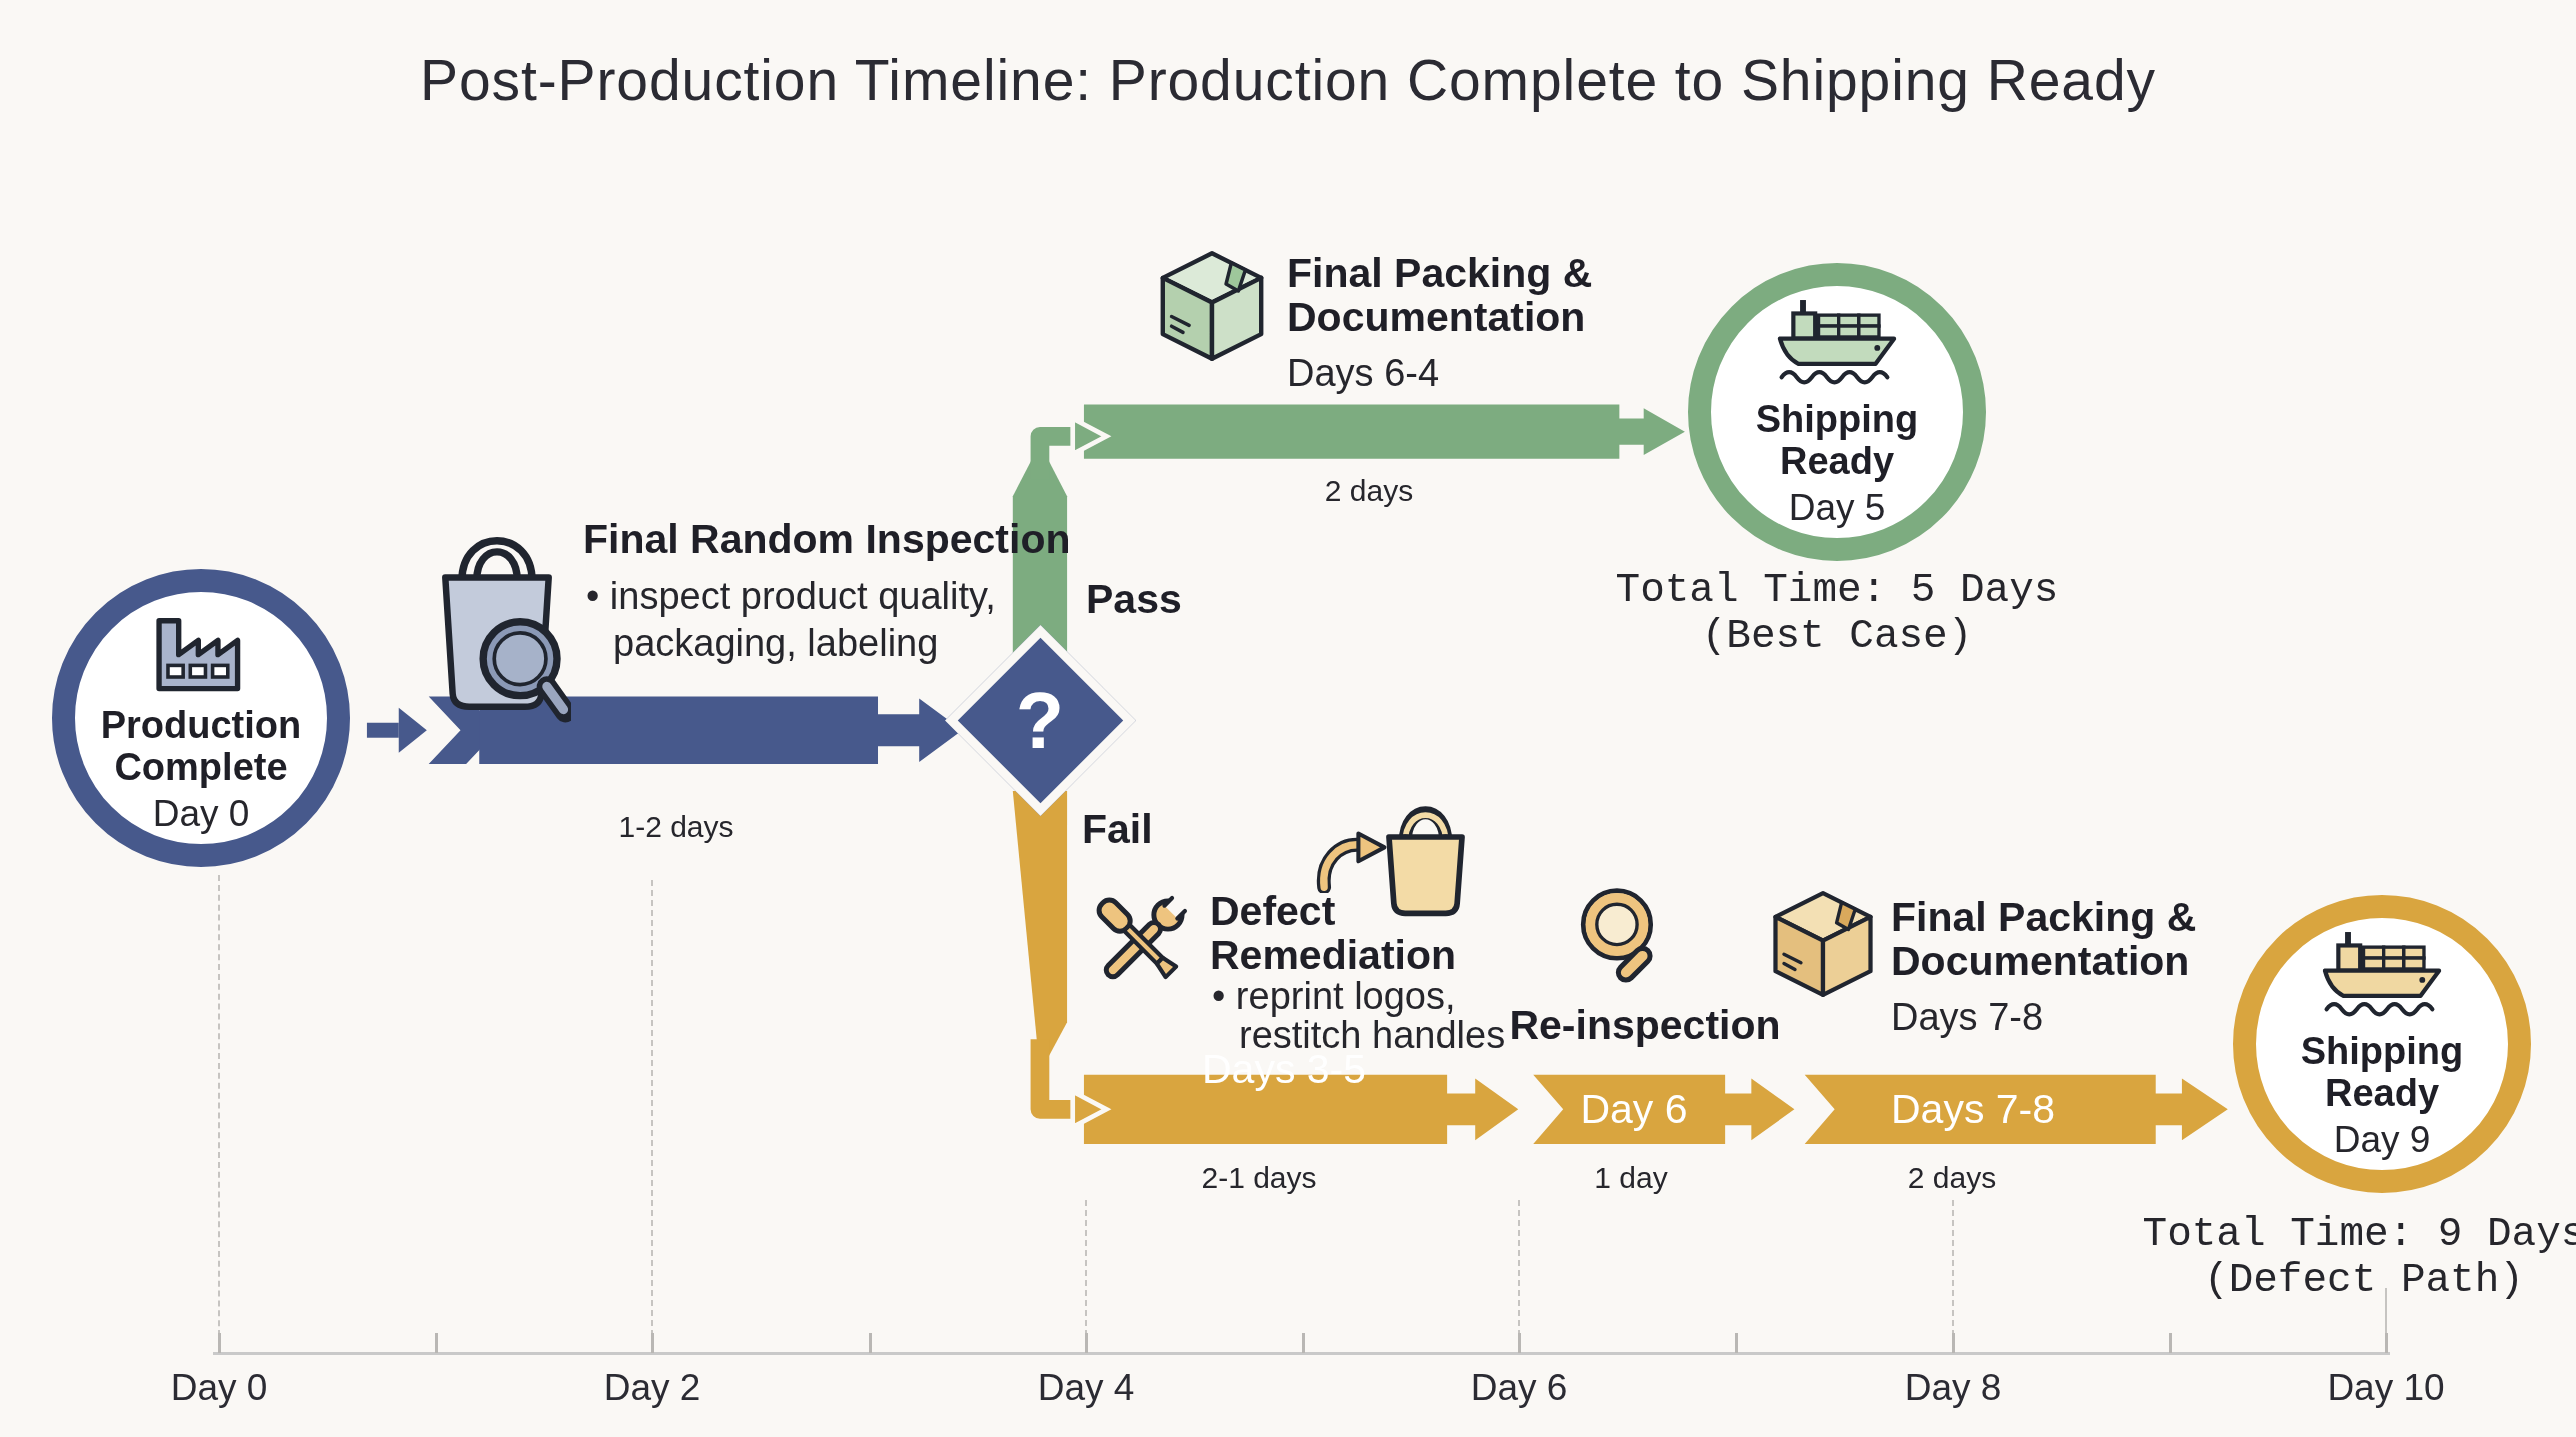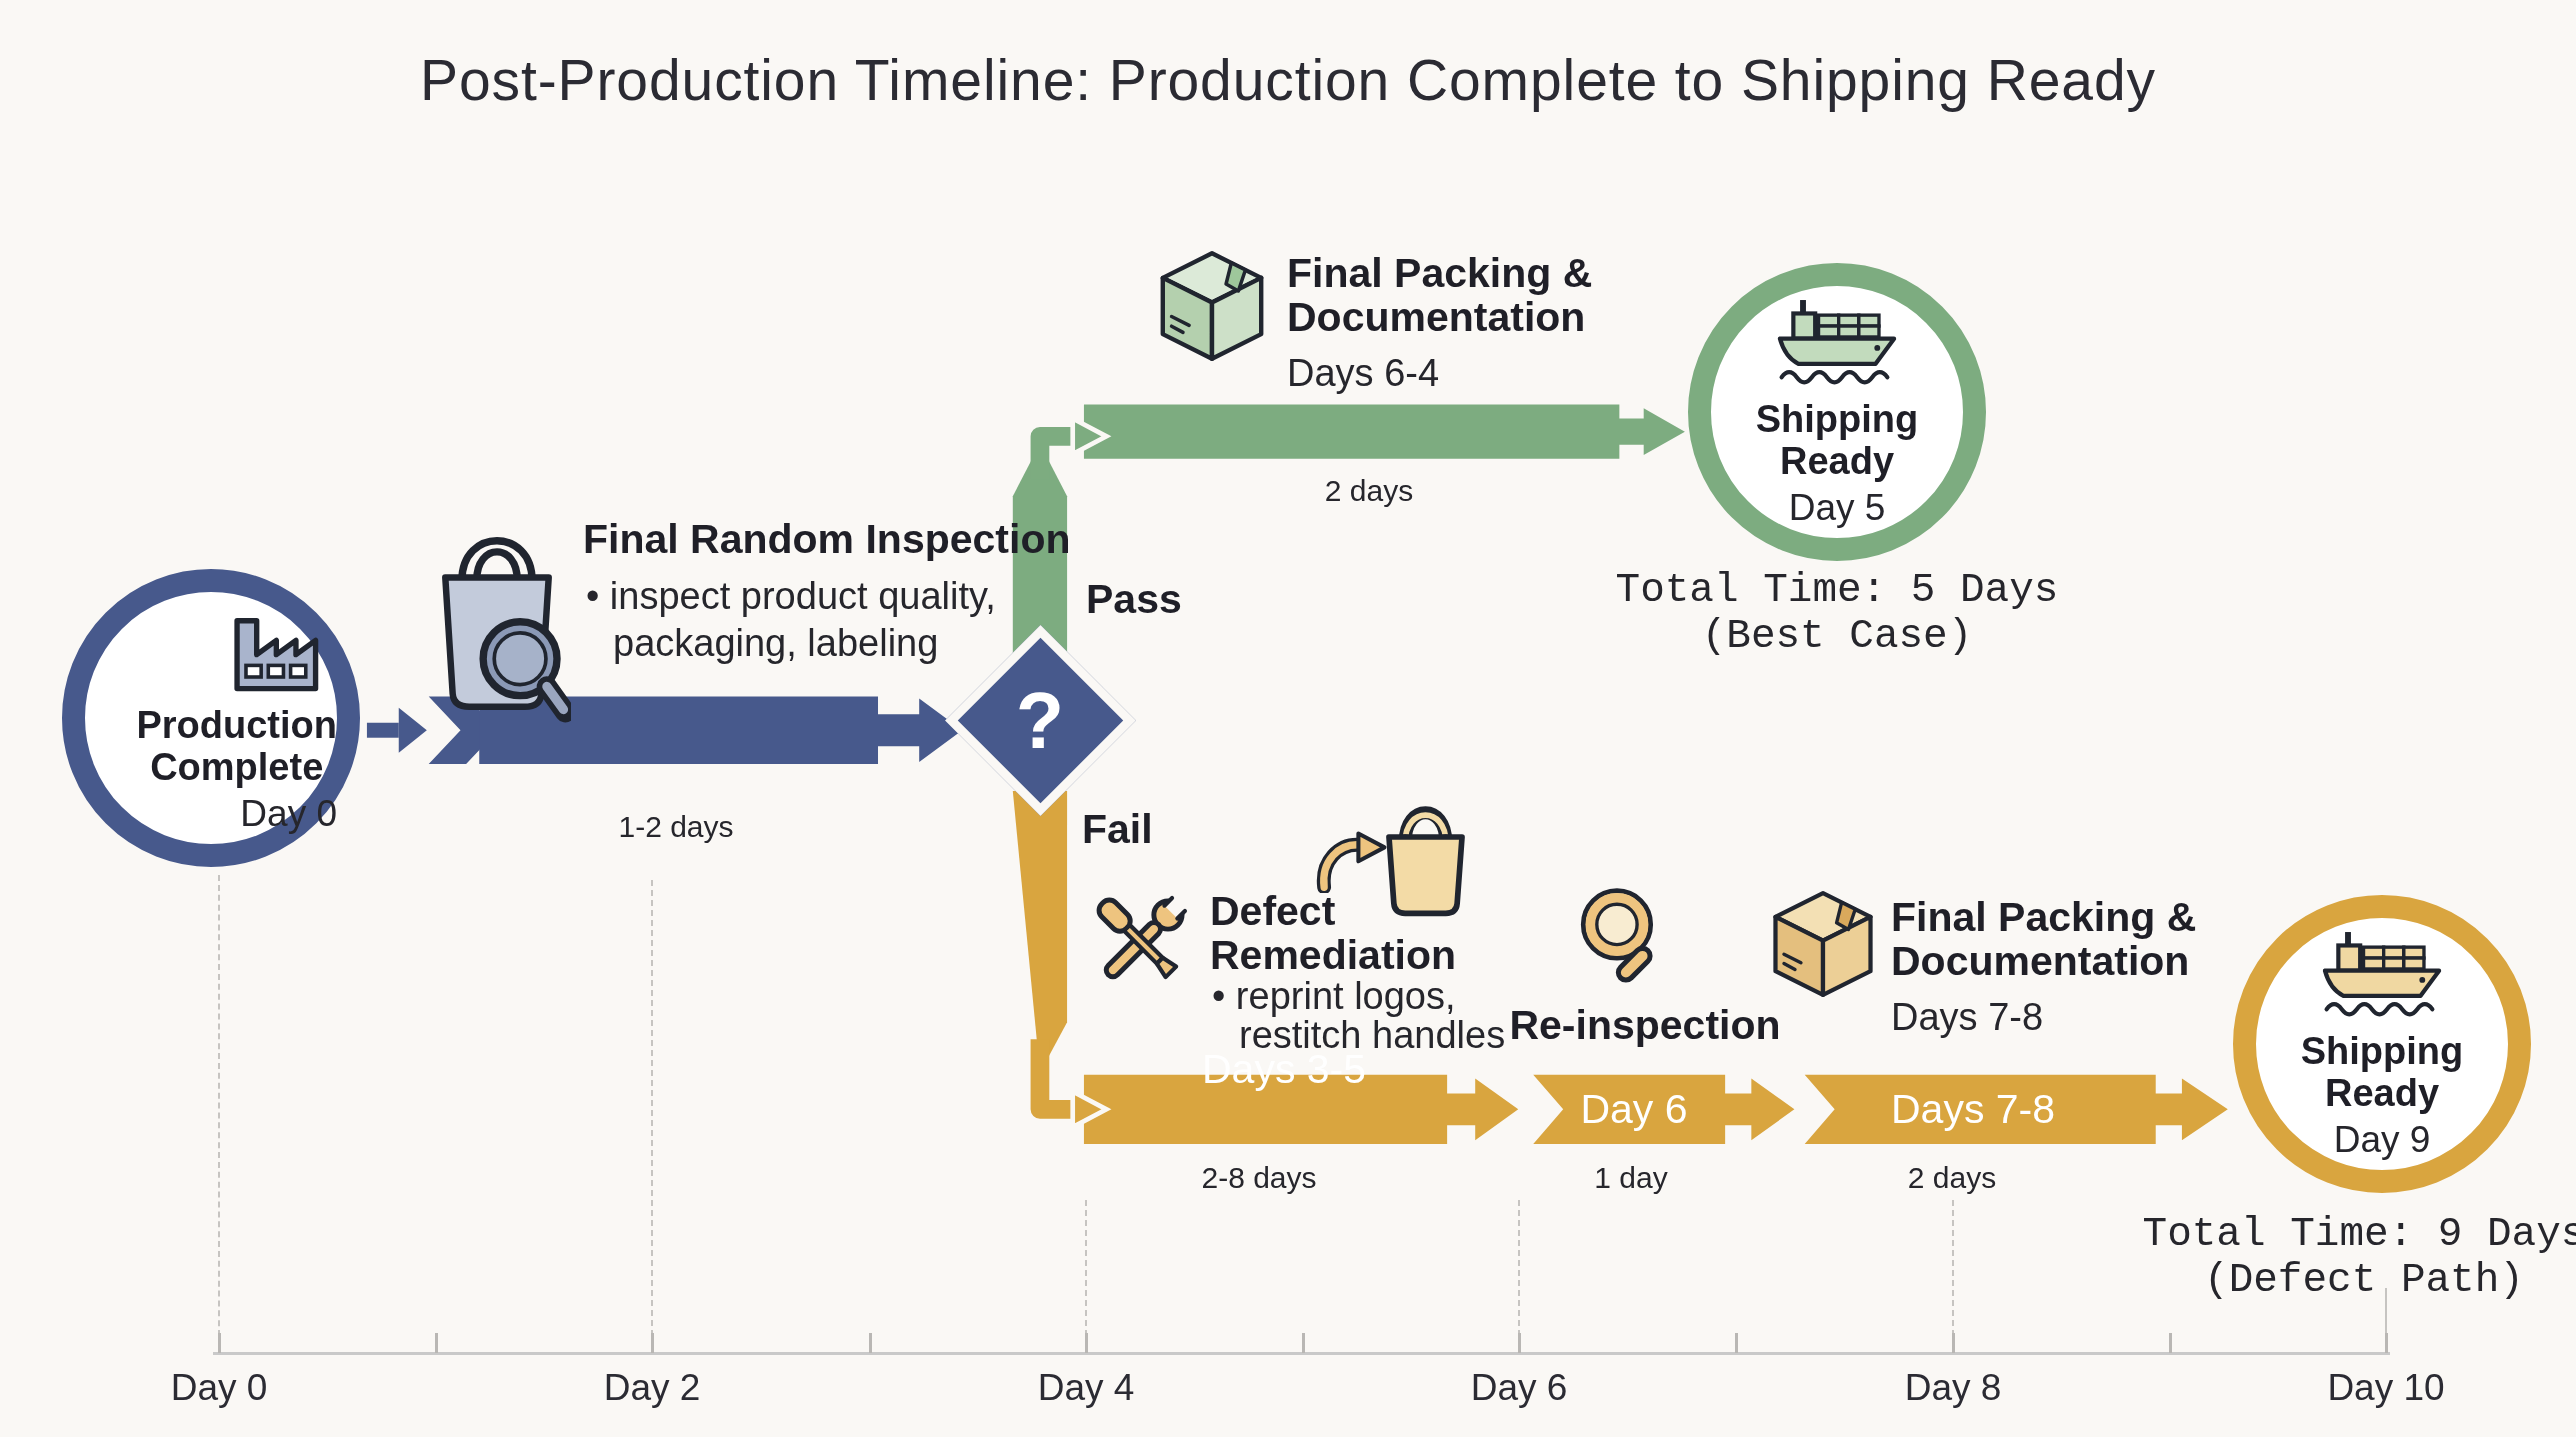--- a/index.html
+++ b/index.html
@@ -103,21 +103,21 @@
   <div class="tick" style="left:1952px;"></div>
   <div class="tick" style="left:2169px;"></div>
   <div class="tick" style="left:2385px;"></div>
   <div class="axis-label" style="left:219px;">Day 0</div>
   <div class="axis-label" style="left:652px;">Day 2</div>
   <div class="axis-label" style="left:1086px;">Day 4</div>
   <div class="axis-label" style="left:1519px;">Day 6</div>
   <div class="axis-label" style="left:1953px;">Day 8</div>
   <div class="axis-label" style="left:2386px;">Day 10</div>
 
-  <div class="node blue" style="left:62px;top:569px;align-items:flex-end;">
+  <div class="node blue" style="left:52px;top:569px;">
     <svg width="116" height="94" viewBox="0 0 130 105">
       <path d="M18,98 V22 H40 V60 L62,44 V60 L84,44 V60 L106,44 V98 Z" fill="#a9b4cc" stroke="#20252f" stroke-width="6" stroke-linejoin="round"></path>
       <rect x="28" y="72" width="17" height="13" fill="#fff" stroke="#20252f" stroke-width="4"></rect>
       <rect x="53" y="72" width="17" height="13" fill="#fff" stroke="#20252f" stroke-width="4"></rect>
       <rect x="78" y="72" width="17" height="13" fill="#fff" stroke="#20252f" stroke-width="4"></rect>
     </svg>
     <div class="node-title">
       <div>Production</div>
       <div>Complete</div>
     </div>
@@ -240,21 +240,21 @@
   </svg>
   <div class="h-bold" style="left:1891px;top:895px;">
     <div>Final Packing &amp;</div>
     <div>Documentation</div>
   </div>
   <div class="body-text" style="left:1891px;top:994px;">Days 7-8</div>
 
   <div class="band-label" style="left:1284px;top:1046px;">Days 3-5</div>
   <div class="band-label" style="left:1634px;top:1086px;">Day 6</div>
   <div class="band-label" style="left:1973px;top:1086px;">Days 7-8</div>
-  <div class="duration" style="left:1259px;top:1161px;">2-8 days</div>
+  <div class="duration" style="left:1259px;top:1161px;">2-1 days</div>
   <div class="duration" style="left:1631px;top:1161px;">1 day</div>
   <div class="duration" style="left:1952px;top:1161px;">2 days</div>
 
   <div class="node gold" style="left:2233px;top:895px;">
     <svg width="140" height="94" viewBox="0 0 160 112">
       <rect x="36" y="6" width="7" height="18" fill="#20252f"></rect>
       <rect x="28" y="22" width="26" height="30" fill="#f0d8a2" stroke="#20252f" stroke-width="5"></rect>
       <g fill="#f0d8a2" stroke="#20252f" stroke-width="4">
         <rect x="58" y="24" width="24" height="13"></rect>
           <rect x="82" y="24" width="24" height="13"></rect>

